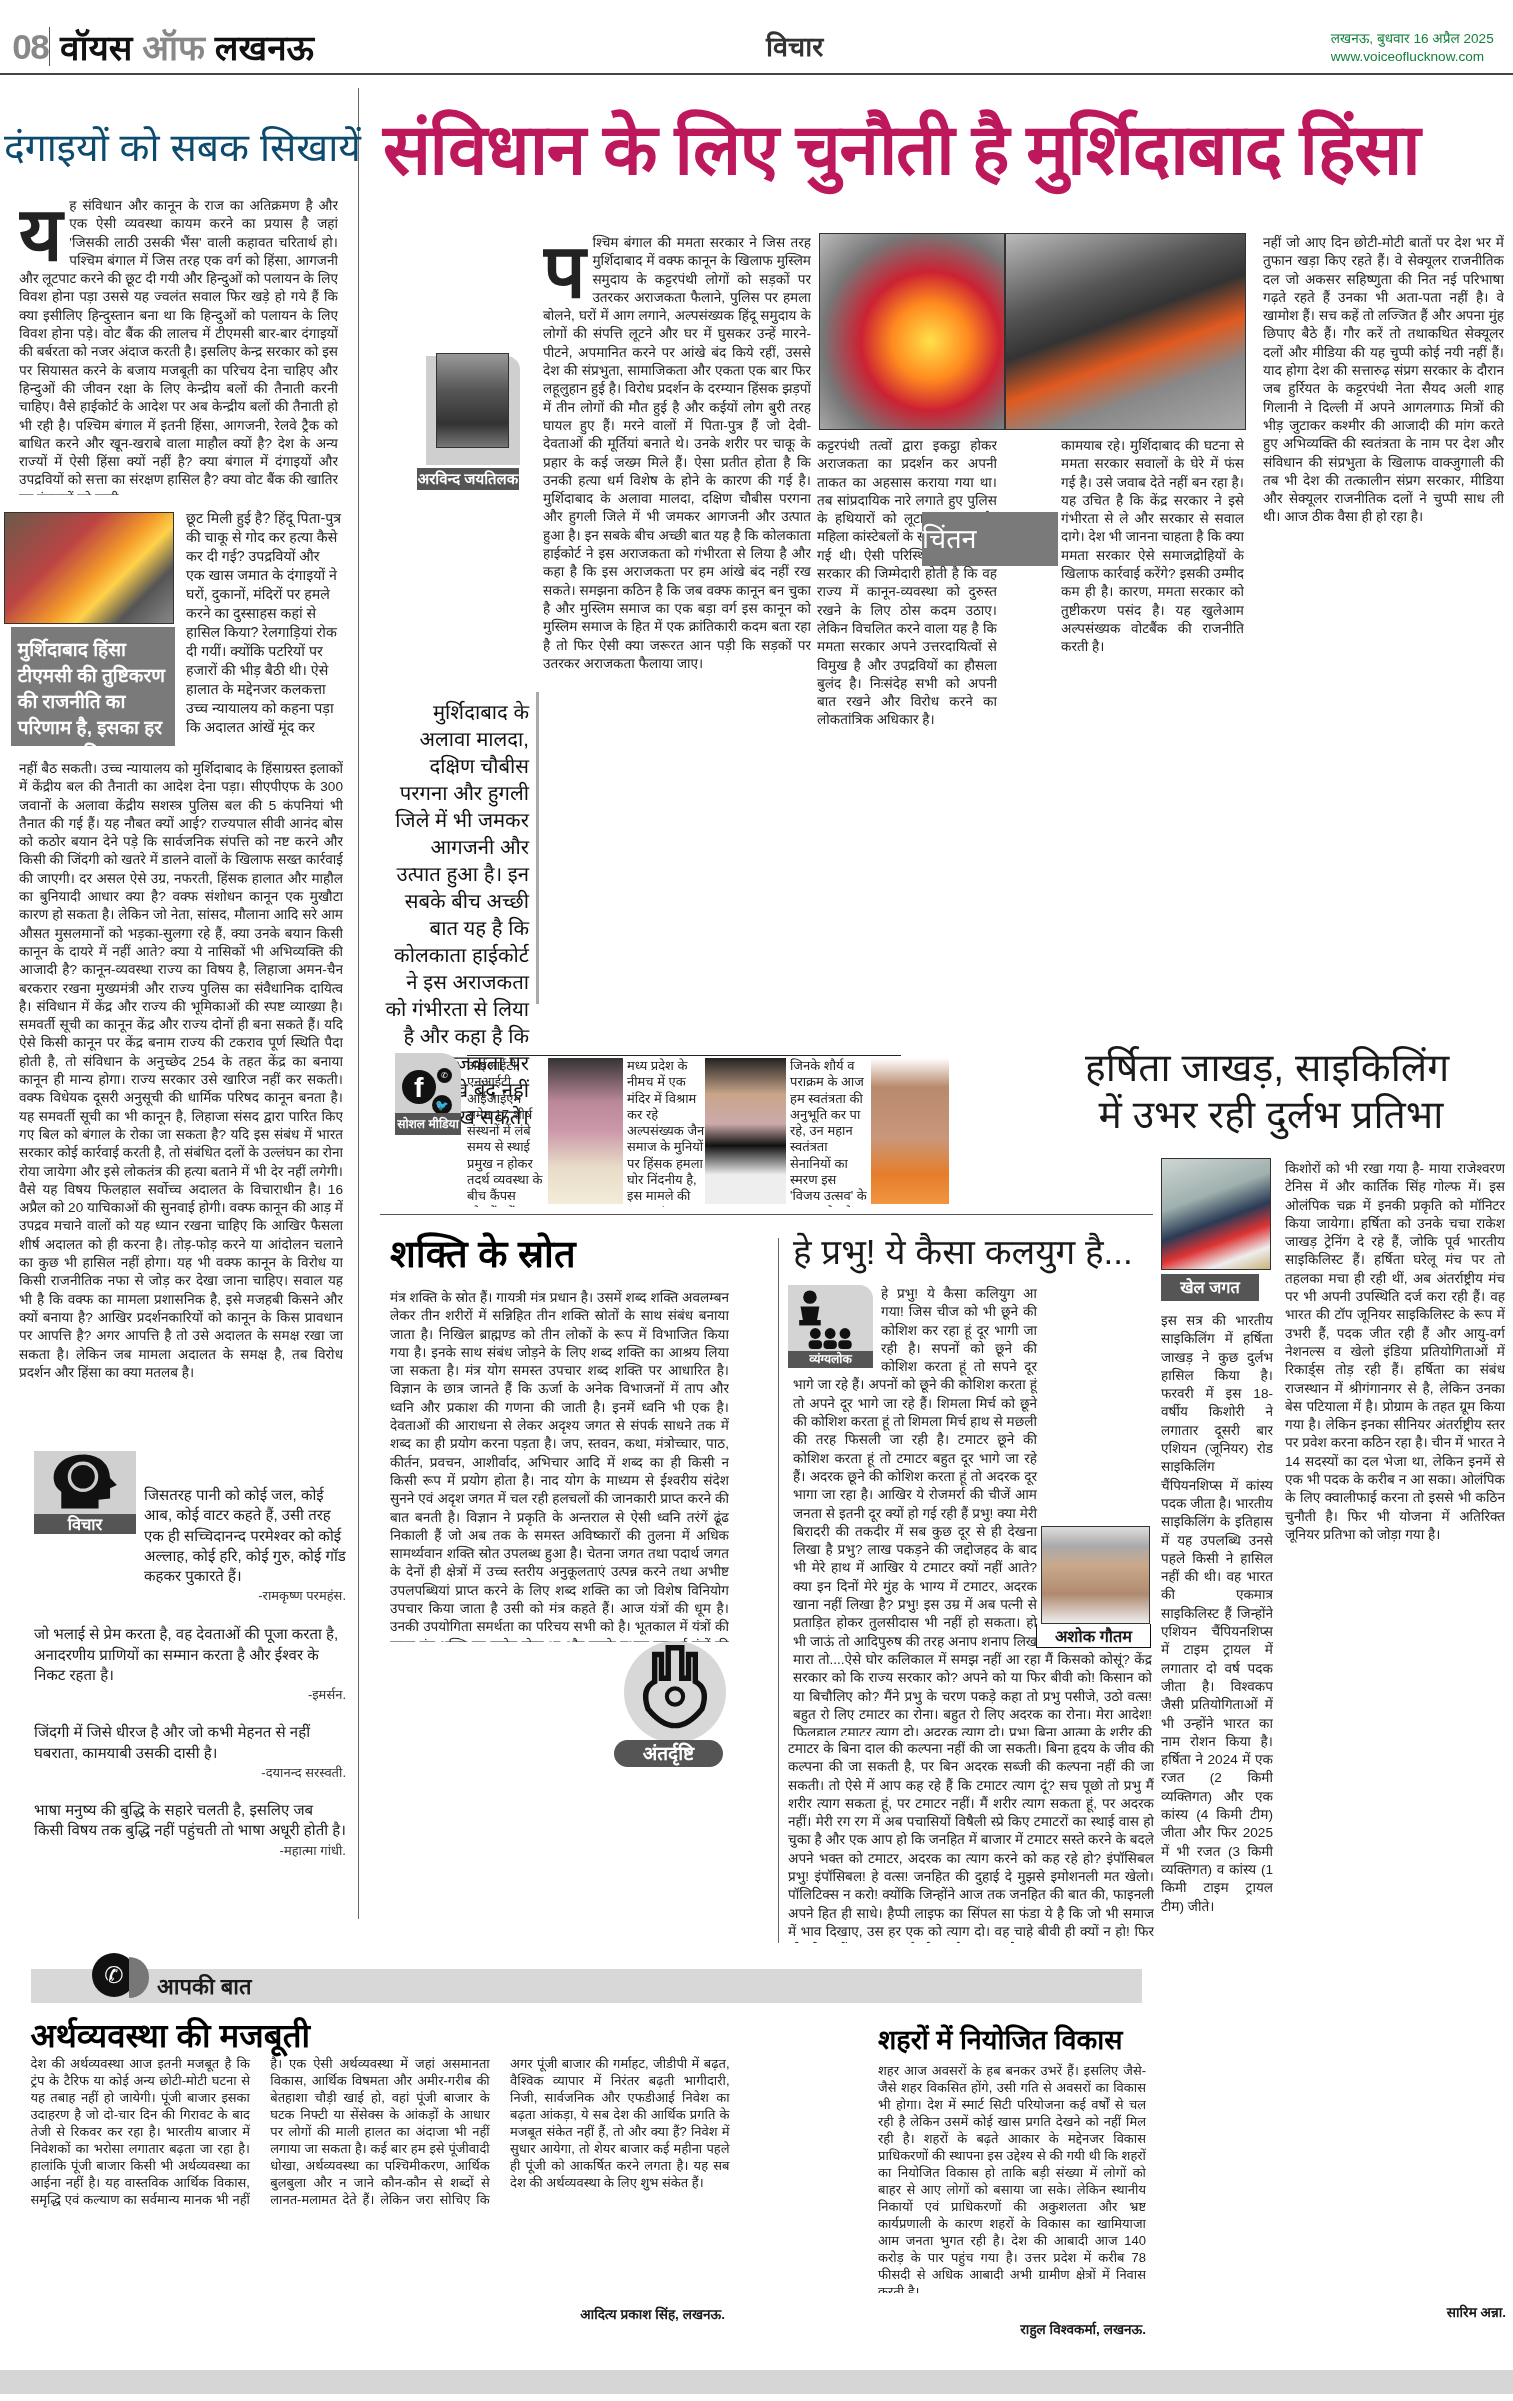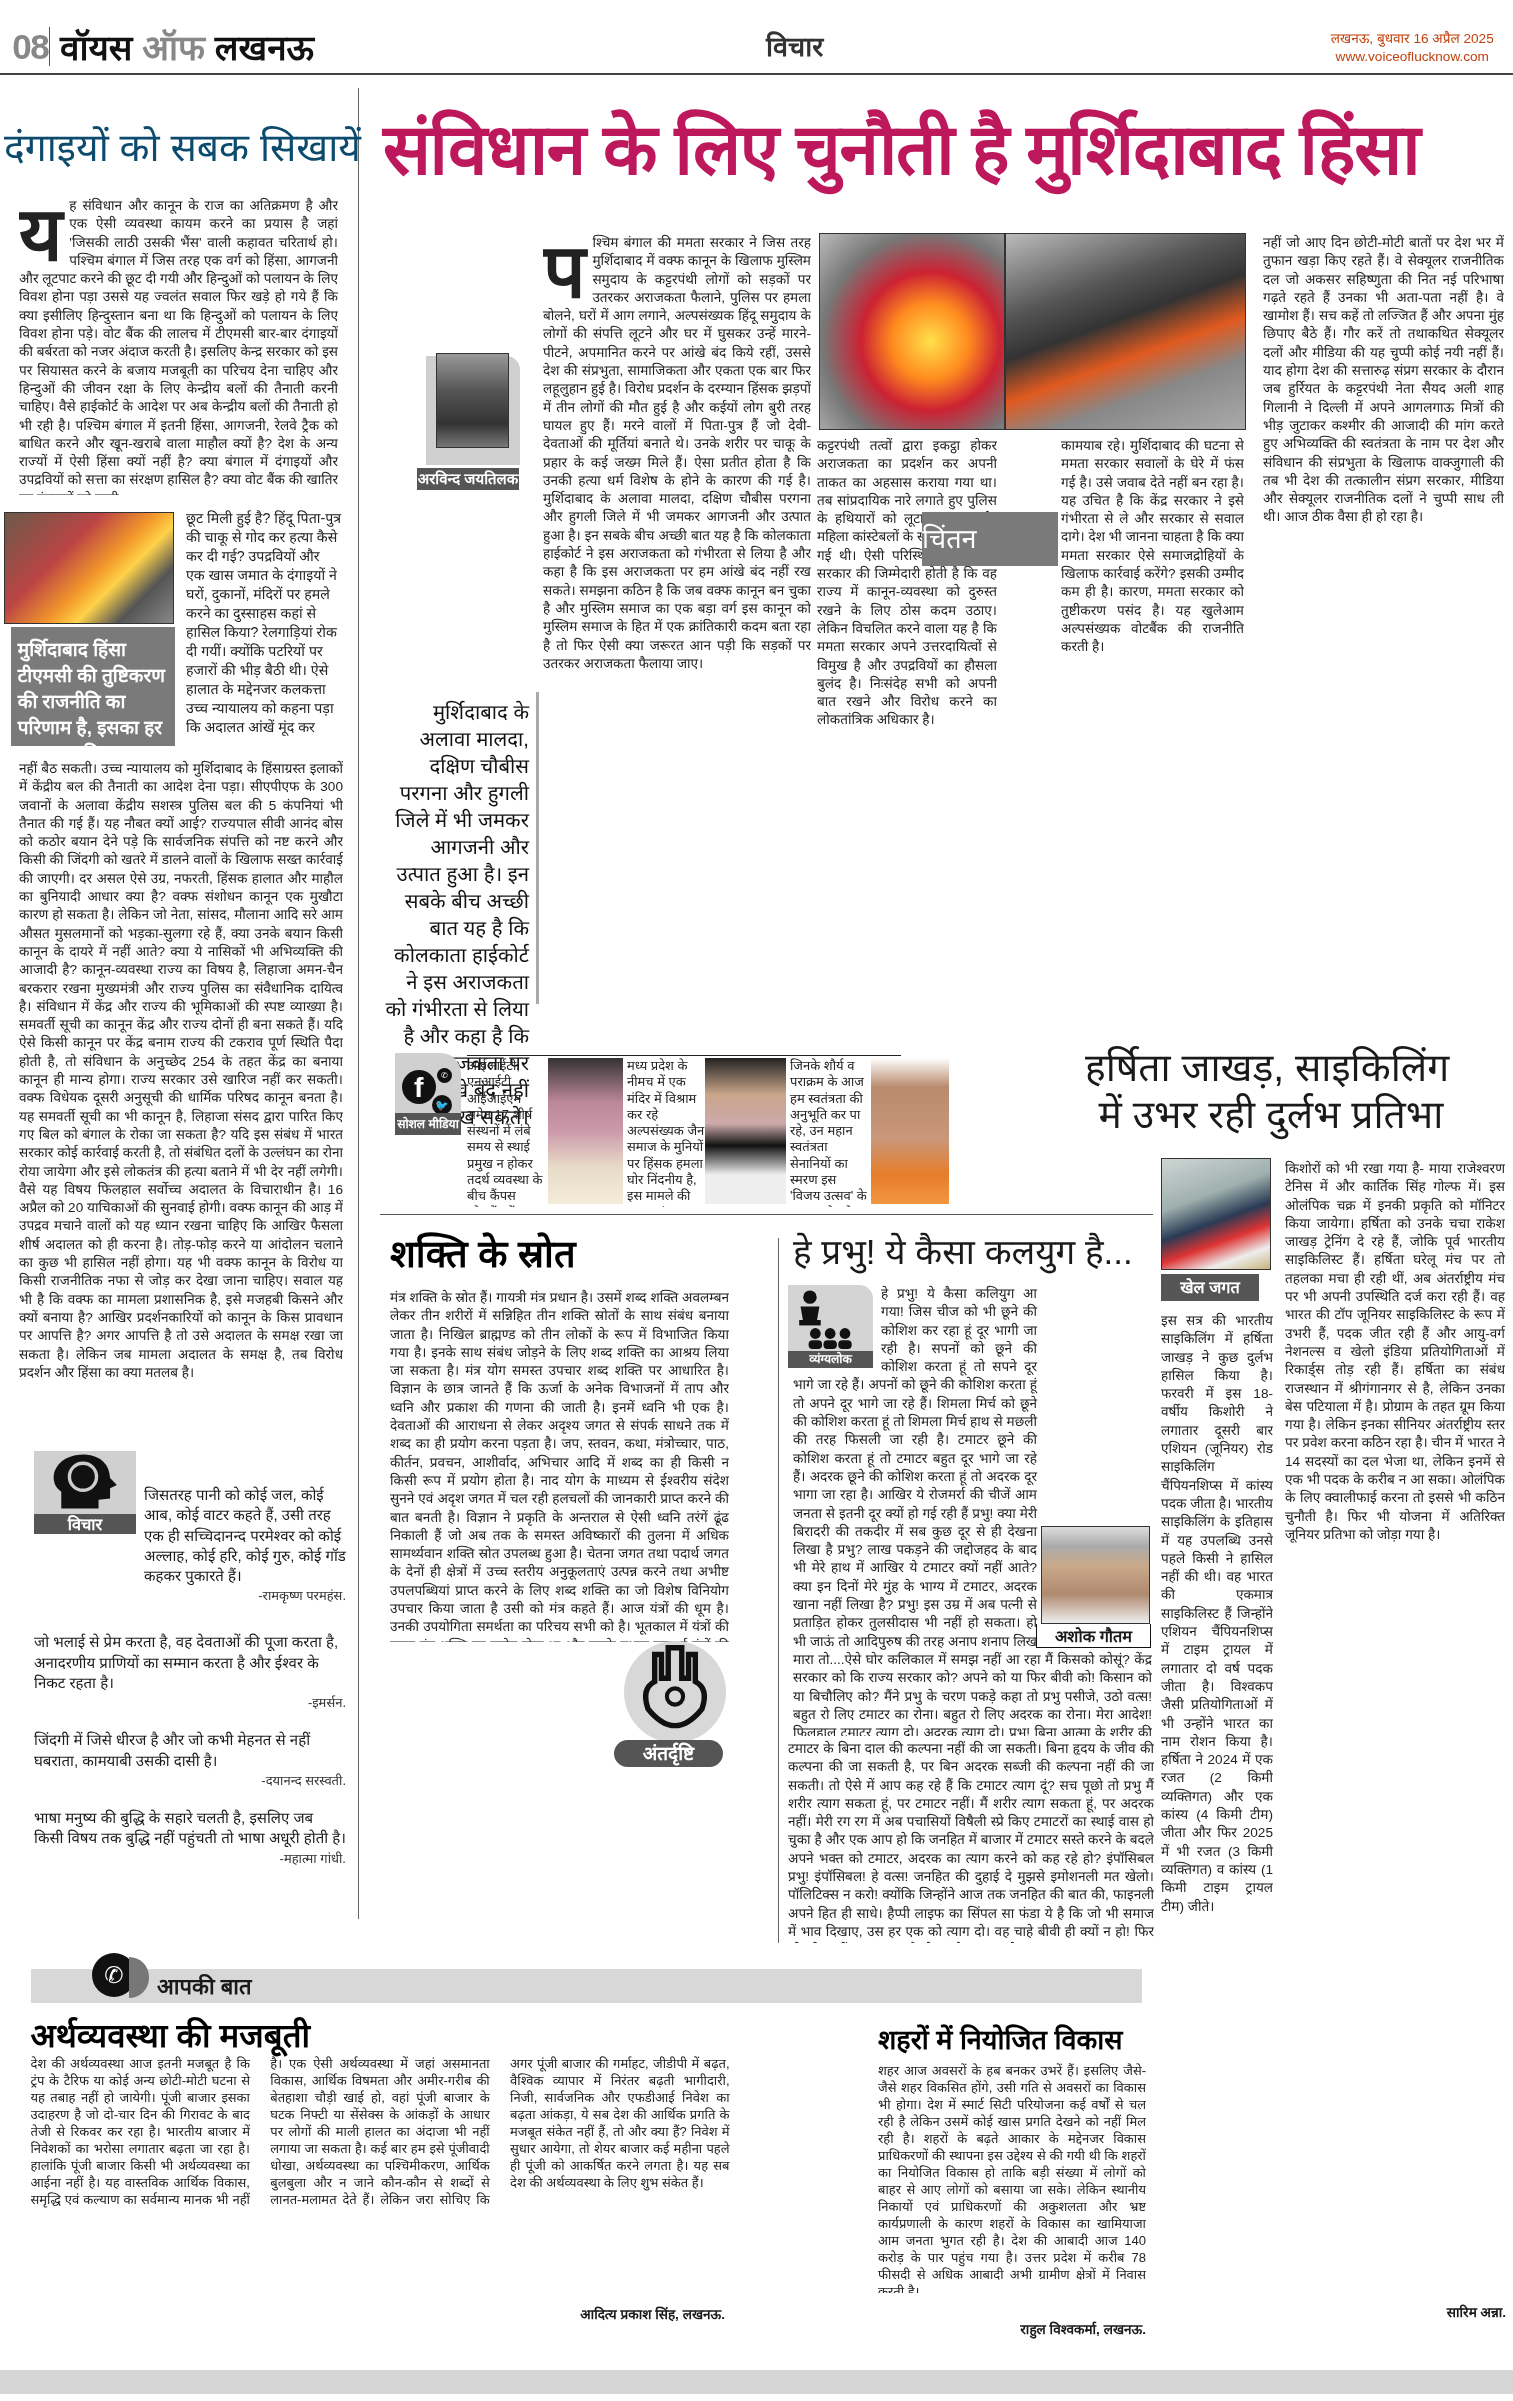--- a/index.html
+++ b/index.html
@@ -4,21 +4,21 @@
 <style>
 *{box-sizing:border-box;margin:0;padding:0}
 body{width:1514px;height:2401px;background:#fff;font-family:"Liberation Sans","DejaVu Sans",sans-serif;color:#1a1a1a;position:relative;overflow:hidden}
 .abs{position:absolute}
 .masthead{left:0;top:0;width:1514px;height:75px;border-bottom:2px solid #444}
 .pg{left:12.2px;top:27px;font-size:35px;font-weight:bold;color:#888;letter-spacing:-1.4px}
 .pgsep{left:49px;top:27px;width:1.4px;height:39px;background:#555}
 .brand{left:60px;top:23px;font-size:35px;font-weight:bold;color:#111}
 .brand .g{color:#888}
 .section{left:766px;top:27px;font-size:27px;font-weight:bold;color:#333}
-.dateline{right:20.3px;top:30px;font-size:13.6px;color:#c2410c;text-align:center;line-height:17.6px}
+.dateline{right:20.3px;top:30px;font-size:13.6px;color:#15803d;text-align:left;line-height:17.6px}
 .vline{background:#666;width:1.4px}
 .hline{background:#555;height:1.4px}
 .txt{font-size:13.6px;line-height:18.3px;text-align:justify;color:#222}
 .headline-big{font-size:71px;font-weight:700;line-height:75px;letter-spacing:-1.4px;color:#be185d;white-space:nowrap}
 .h-left{font-size:39px;font-weight:400;line-height:45px;color:#0c4a6e;white-space:nowrap}
 .dropcap{float:left;font-size:75px;line-height:68px;font-weight:bold;margin:2.7px 6.8px 0 0}
 .photo{background:linear-gradient(135deg,#6b5a4a,#b44 35%,#f39a2a 55%,#ffd24a 65%,#555 80%,#888);border:1.4px solid #333}
 .photo.smoke{background:linear-gradient(160deg,#bbb,#555 30%,#333 45%,#e05a20 60%,#888 75%,#aaa)}
 .photo.fire2{background:radial-gradient(circle at 60% 55%,#ffe14a,#ff8a1f 25%,#c23 45%,#777 70%,#bbb)}
 .portrait{background:linear-gradient(180deg,#999,#555 40%,#333 75%,#777);border:0.7px solid #333}
@@ -66,21 +66,21 @@
   <svg width="102" height="61" viewBox="0 0 150 90">
     <path d="M40 85 L40 60 Q25 50 30 30 Q40 5 75 5 Q110 8 112 40 L122 50 L112 55 L112 70 L95 72 L95 85 Z" fill="#111"></path>
     <circle cx="72" cy="38" r="20" fill="none" stroke="#ccc" stroke-width="5"></circle>
   </svg>
   <div class="caption-bar" style="height:20.3px;font-size:16.3px;line-height:20.3px">विचार</div>
 </div>
 <div class="abs txt" style="left:144px;top:1489px;width:203px;font-size:15px;line-height:20.3px;text-align:left"></div>
 <div class="abs" style="left:34px;top:1485px;width:312px">
   <div style="padding-left:110px;font-size:15px;line-height:20.3px">जिसतरह पानी को कोई जल, कोई आब, कोई वाटर कहते हैं, उसी तरह एक ही सच्चिदानन्द परमेश्वर को कोई अल्लाह, कोई हरि, कोई गुरु, कोई गॉड कहकर पुकारते हैं।</div>
   <div class="attrib">-रामकृष्ण परमहंस.</div>
-  <div style="margin-top:28px;font-size:15px;line-height:20.3px">जो भलाई से प्रेम करता है, वह देवताओं की पूजा करता है, अनादरणीय प्राणियों का सम्मान करता है और ईश्वर के निकट रहता है।</div>
+  <div style="margin-top:20px;font-size:15px;line-height:20.3px">जो भलाई से प्रेम करता है, वह देवताओं की पूजा करता है, अनादरणीय प्राणियों का सम्मान करता है और ईश्वर के निकट रहता है।</div>
   <div class="attrib">-इमर्सन.</div>
   <div style="margin-top:19px;font-size:15px;line-height:20.3px">जिंदगी में जिसे धीरज है और जो कभी मेहनत से नहीं घबराता, कामयाबी उसकी दासी है।</div>
   <div class="attrib">-दयानन्द सरस्वती.</div>
   <div style="margin-top:19px;font-size:15px;line-height:20.3px">भाषा मनुष्य की बुद्धि के सहारे चलती है, इसलिए जब किसी विषय तक बुद्धि नहीं पहुंचती तो भाषा अधूरी होती है।</div>
   <div class="attrib">-महात्मा गांधी.</div>
 </div>
 
 <div class="abs headline-big" style="left:383px;top:112px">संविधान के लिए चुनौती है मुर्शिदाबाद हिंसा</div>
 
 <div class="abs" style="left:426px;top:356px;width:94px;height:109px;background:#cfcfcf;border-radius:0 13.6px 0 0">

